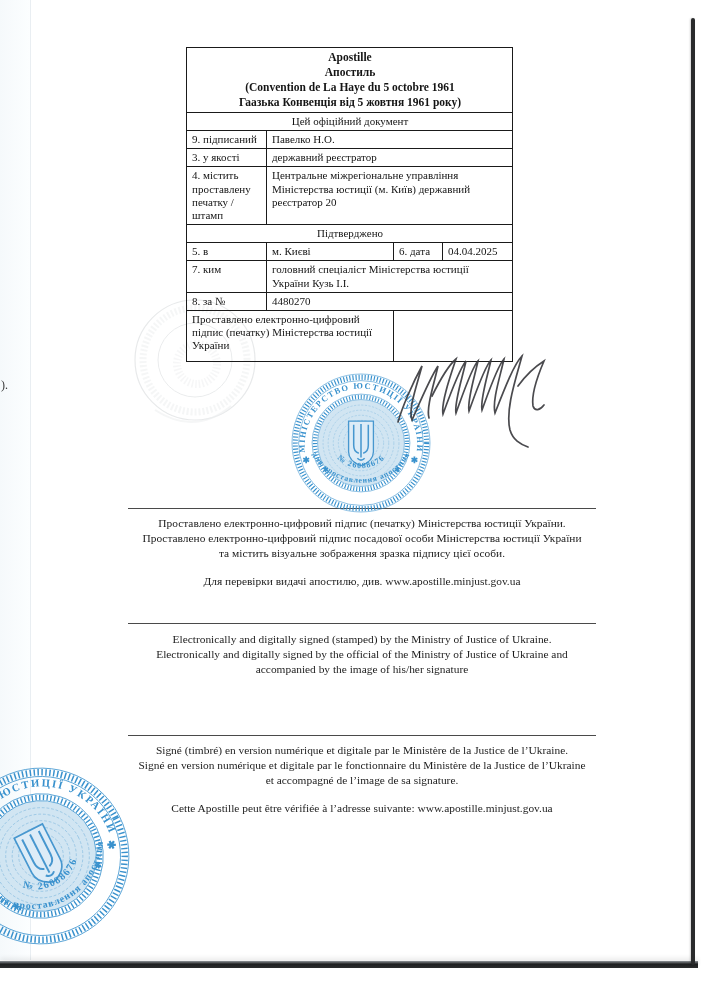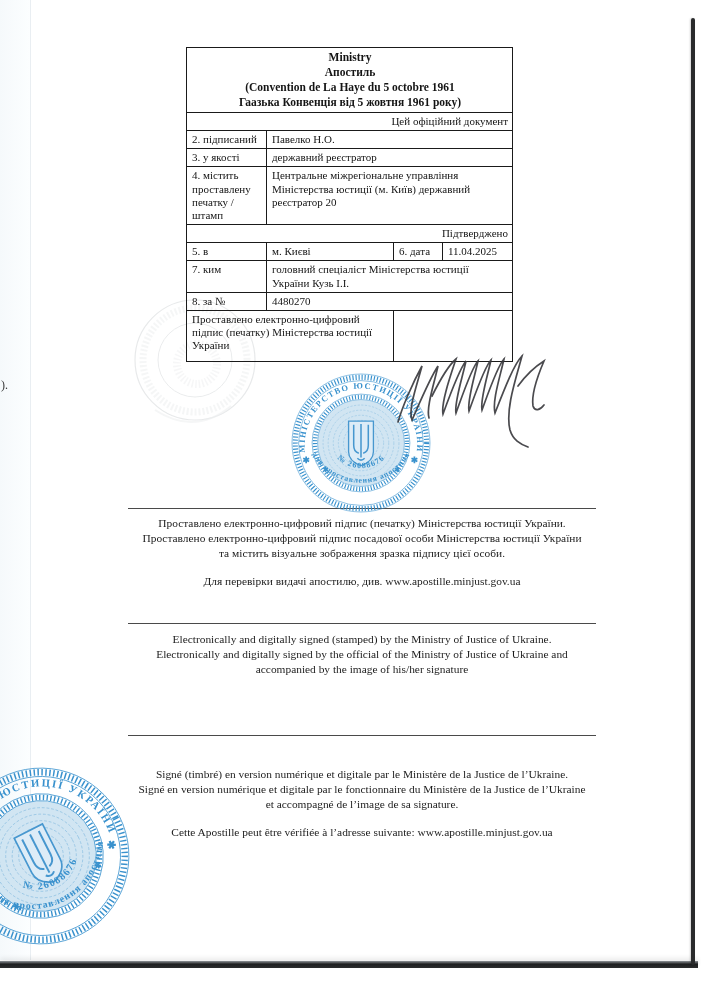--- a/index.html
+++ b/index.html
@@ -17,21 +17,21 @@
   .edge-right { position:absolute; left:691px; top:18px; width:4px; height:947px;
     background:#2a2b2c; border-radius:2px; box-shadow:-1px 0 2px rgba(0,0,0,0.18); }
   .fragment { position:absolute; left:1px; top:378px; font-size:12px; color:#3a3a3a; }
 
   
   table.apostille { position:absolute; left:186px; top:47px; width:326px;
     border-collapse:collapse; table-layout:fixed;
     font-size:11px; line-height:1.2; color:#141414; z-index:3; }
   table.apostille td { border:1.6px solid #1a1a1a; padding:2px 4px 2px 5px; vertical-align:top; }
   td.hdr { text-align:center; font-weight:bold; padding:4px 2px; line-height:1.3; font-size:11.5px; }
-  td.cname { text-align:right; padding:3px 2px; }
+  td.cname { text-align:center; padding:3px 2px; }
   td.tall { height:46px; }
 
   
   .imprint { position:absolute; left:125px; top:292px; width:140px; height:140px; opacity:0.55; z-index:1; }
 
   
   .stamp { position:absolute; z-index:4; }
   .stamp svg { width:100%; height:100%; opacity:0.95; }
   .stamp-main   { left:288px; top:370px; width:146px; height:146px; }
   .stamp-corner { left:-52px; top:763px; width:186px; height:186px; transform:rotate(-27deg); }
@@ -43,21 +43,21 @@
 
   
   .signature { position:absolute; left:392px; top:350px; width:170px; height:105px; z-index:5; }
   .signature path { fill:none; stroke:#36363b; stroke-width:1.7; stroke-linecap:round; opacity:0.9; }
 
   
   .sep { position:absolute; left:128px; width:468px; height:0; border-top:1.2px solid #4a4a4a; z-index:2; }
   .sep1 { top:508px; } .sep2 { top:623px; } .sep3 { top:735px; }
   .block { position:absolute; left:104px; width:516px; text-align:center;
     font-size:11.4px; line-height:1.32; color:#1c1c1c; z-index:2; }
-  .block-ua { top:516px; } .block-en { top:632px; } .block-fr { top:743px;margin-top:24px; }
+  .block-ua { top:516px; } .block-en { top:632px; } .block-fr { top:743px; }
   .verify { margin-top:13px; }
 </style>
 </head>
 <body>
 
 <svg width="0" height="0" style="position:absolute" aria-hidden="true">
   <defs>
     <path id="arcTop" d="M 27,127 A 77,77 0 1 1 173,127"></path>
     <path id="arcBottom" d="M 25,95 A 77,77 0 0 0 175,95"></path>
     <path id="arcNum" d="M 56,102 A 46,46 0 0 0 144,102"></path>
@@ -105,49 +105,49 @@
 <table class="apostille">
   <colgroup>
       <col style="width:80px">
       <col style="width:127px">
       <col style="width:49px">
       <col style="width:70px">
     </colgroup>
   <tbody>
       <tr>
         <td class="hdr" colspan="4">
-    <div>Ministry</div>
+    <div>Apostille</div>
     <div>Апостиль</div>
     <div>(Convention de La Haye du 5 octobre 1961</div>
     <div>Гаазька Конвенція від 5 жовтня 1961 року)</div>
   </td>
       </tr>
   <tr>
         <td class="cname" colspan="4">Цей офіційний документ</td>
       </tr>
   <tr>
-    <td>2. підписаний</td>
+    <td>9. підписаний</td>
     <td colspan="3">Павелко Н.О.</td>
   </tr>
   <tr>
     <td>3. у якості</td>
     <td colspan="3">державний реєстратор</td>
   </tr>
   <tr>
     <td>4. містить проставлену печатку / штамп</td>
     <td colspan="3">Центральне міжрегіональне управління Міністерства юстиції (м. Київ) державний реєстратор 20</td>
   </tr>
   <tr>
         <td class="cname" colspan="4">Підтверджено</td>
       </tr>
   <tr>
     <td>5. в</td>
     <td>м. Києві</td>
     <td>6. дата</td>
-    <td>11.04.2025</td>
+    <td>04.04.2025</td>
   </tr>
   <tr>
     <td>7. ким</td>
     <td colspan="3">головний спеціаліст Міністерства юстиції України Кузь І.І.</td>
   </tr>
   <tr>
     <td>8. за №</td>
     <td colspan="3">4480270</td>
   </tr>
   <tr>

